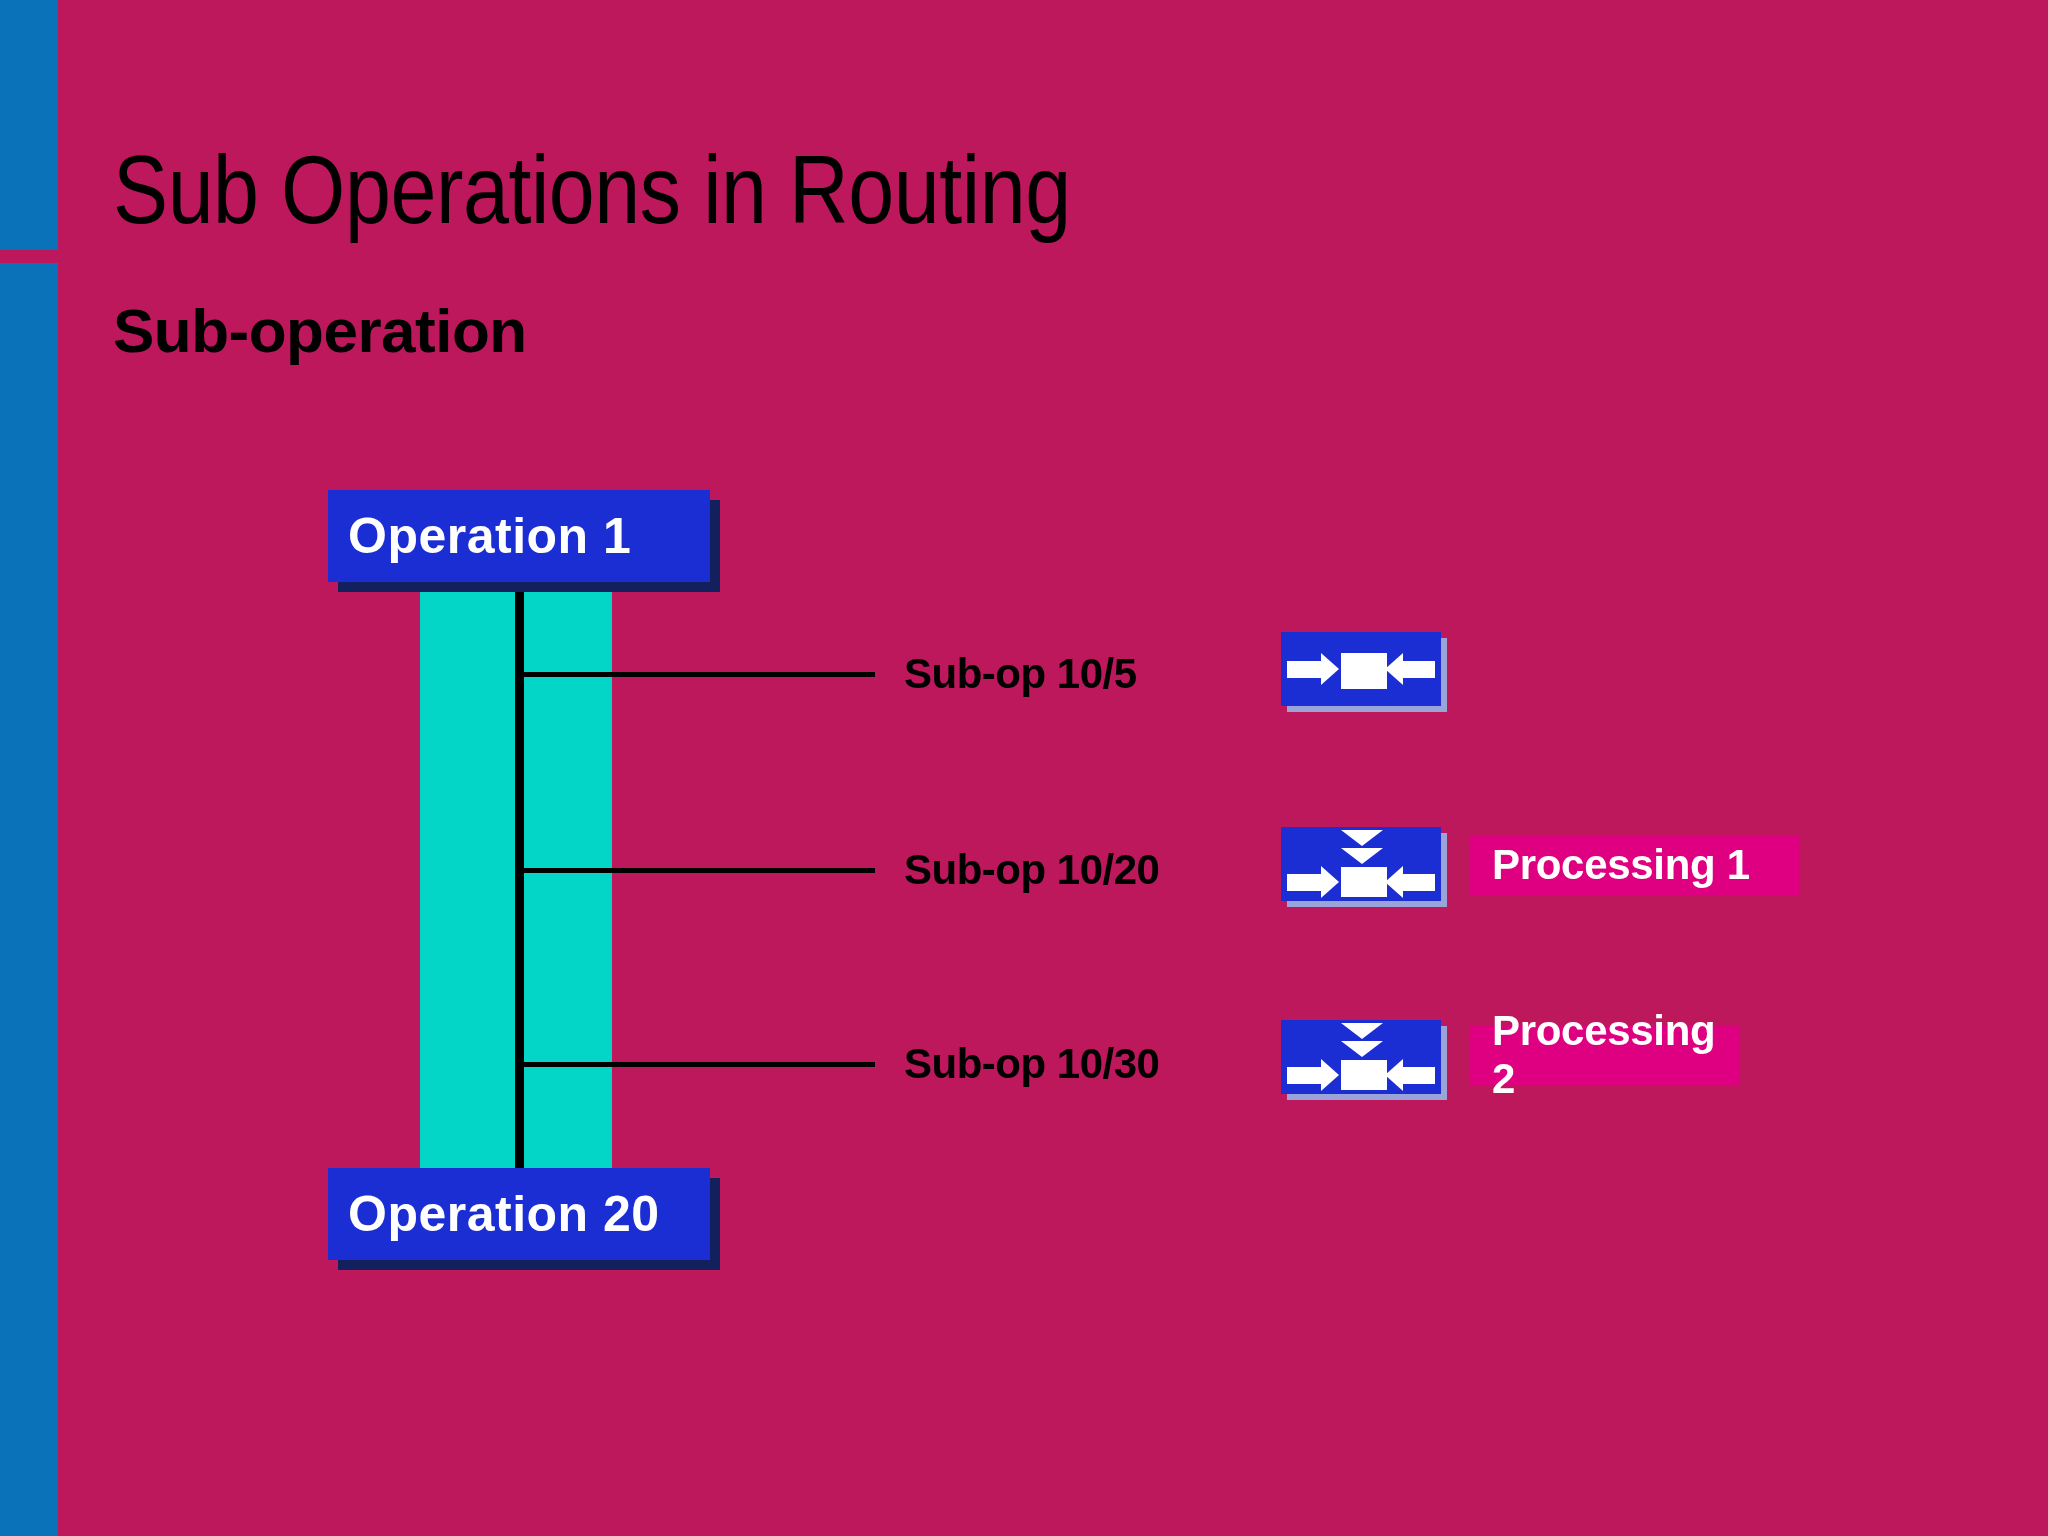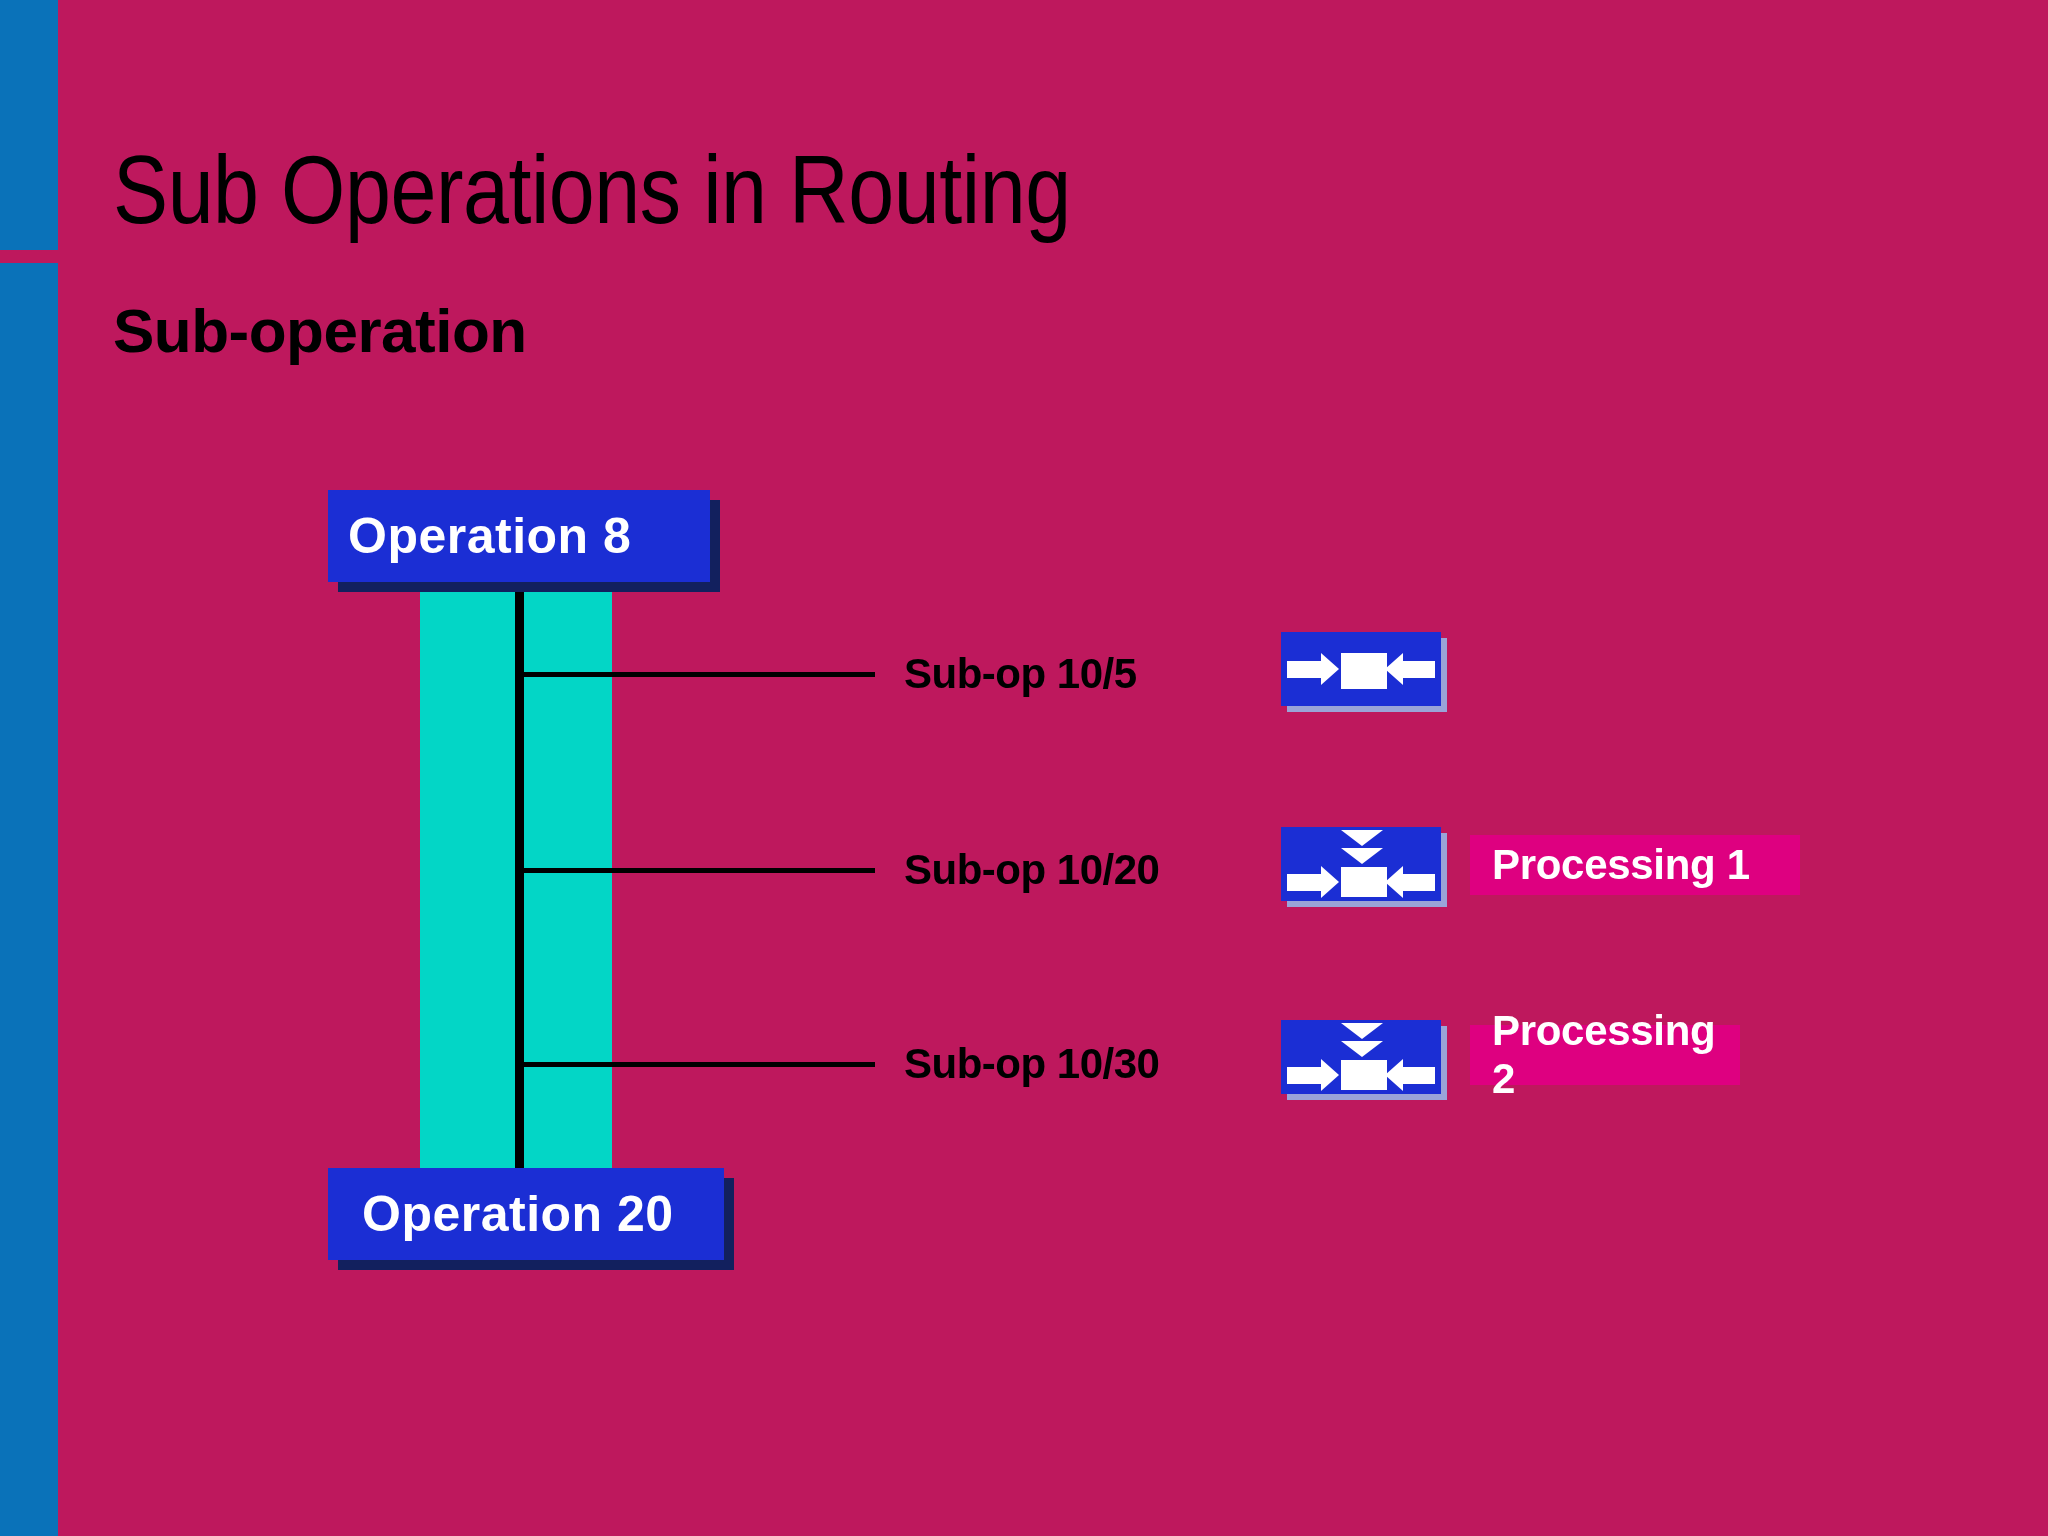--- a/index.html
+++ b/index.html
@@ -62,21 +62,21 @@
     font-size: 50px;
     font-weight: 700;
     display: flex;
     align-items: center;
     box-shadow: 10px 10px 0 0 #12205e;
     letter-spacing: 0.5px;
   }
   .op-box .op-label { padding-left: 20px; }
 
   #op-10 { left: 328px; top: 490px;  width: 382px; height: 92px; }
-  #op-20 { left: 328px; top: 1168px; width: 382px; height: 92px; padding-left: 14px; }
+  #op-20 { left: 328px; top: 1168px; width: 382px; height: 92px; }
 
   
   #teal-column {
     position: absolute;
     left: 420px;
     top: 582px;
     width: 192px;
     height: 588px;
     background: #03D6C6;
   }
@@ -191,21 +191,21 @@
   <div class="accent-bar" id="accent-top"></div>
   <div class="accent-bar" id="accent-body"></div>
 
   <div id="page-title">Sub Operations in Routing</div>
   <div id="page-subtitle">Sub-operation</div>
 
   <div id="teal-column"></div>
   <div id="spine"></div>
 
   <div class="op-box" id="op-10">
-    <span class="op-label">Operation 8</span>
+    <span class="op-label">Operation 1</span>
   </div>
   <div class="op-box" id="op-20">
     <span class="op-label">Operation 20</span>
   </div>
 
   <div class="leader-line" id="line-1"></div>
   <div class="leader-line" id="line-2"></div>
   <div class="leader-line" id="line-3"></div>
 
   <div class="subop-label" id="subop-1">Sub-op 10/5</div>

